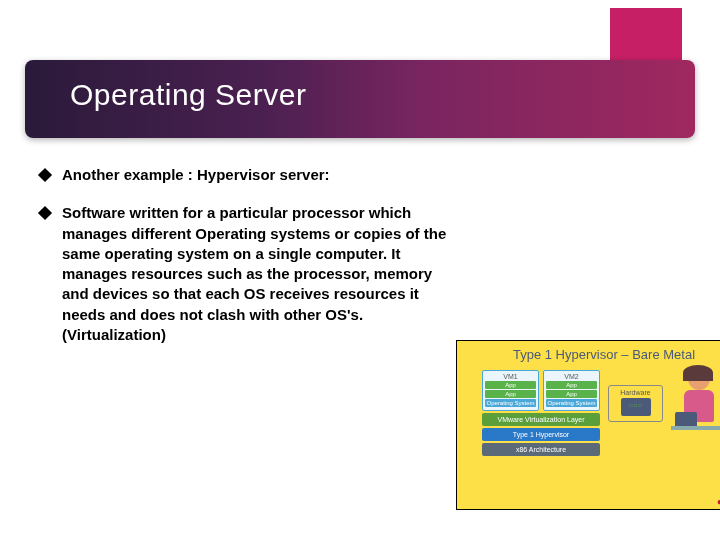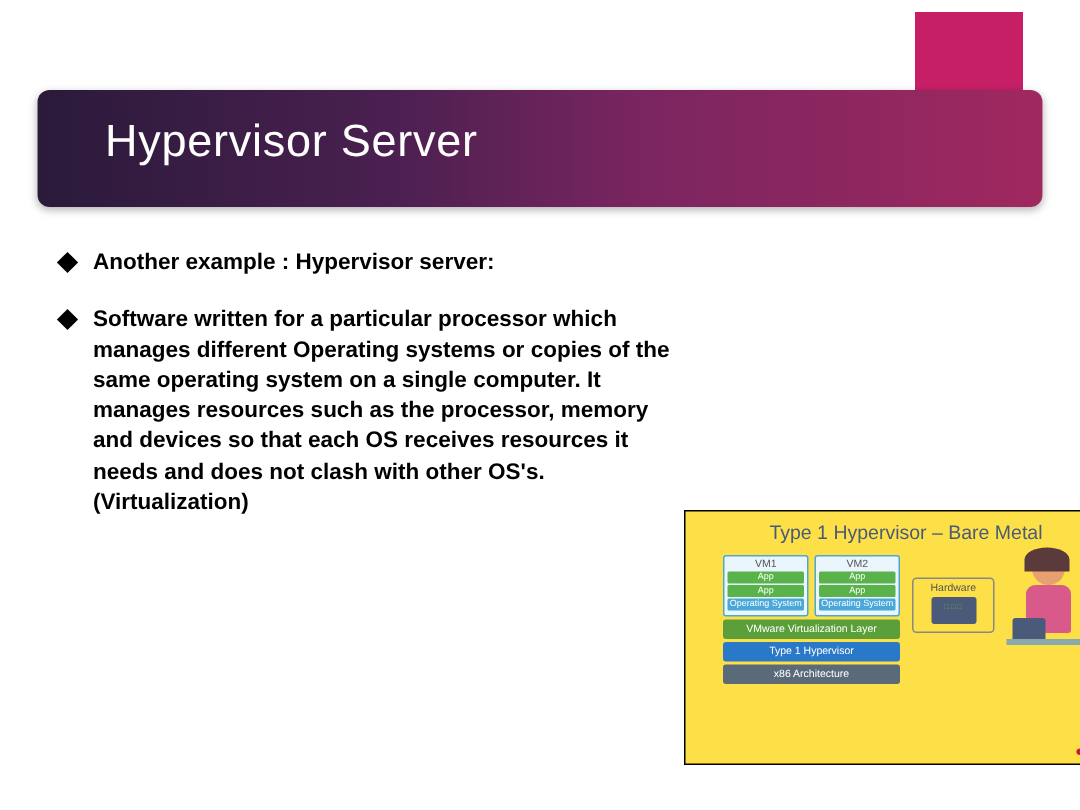--- a/index.html
+++ b/index.html
@@ -197,21 +197,21 @@
     color: #2a8a5a;
     margin-top: 27px;
   }
   .brand .bullet-dot{ color:#c71f30; }
 </style>
 </head>
 <body>
 
 <div class="pink-square"></div>
 <div class="banner"></div>
-<div class="title">Hypervisor Server</div>
+<div class="title">Operating Server</div>
 
 <div class="content">
   <div class="bullet-row">
     <div class="bullet"></div>
     <div class="bullet-text">Another example : Hypervisor server:</div>
   </div>
   <div class="bullet-row">
     <div class="bullet"></div>
     <div class="bullet-text">Software written for a particular processor which manages different Operating systems or copies of the same operating system on a single computer. It manages resources such as the processor, memory and devices so that each OS receives resources it needs and does not clash with other OS's.
 (Virtualization)</div>

